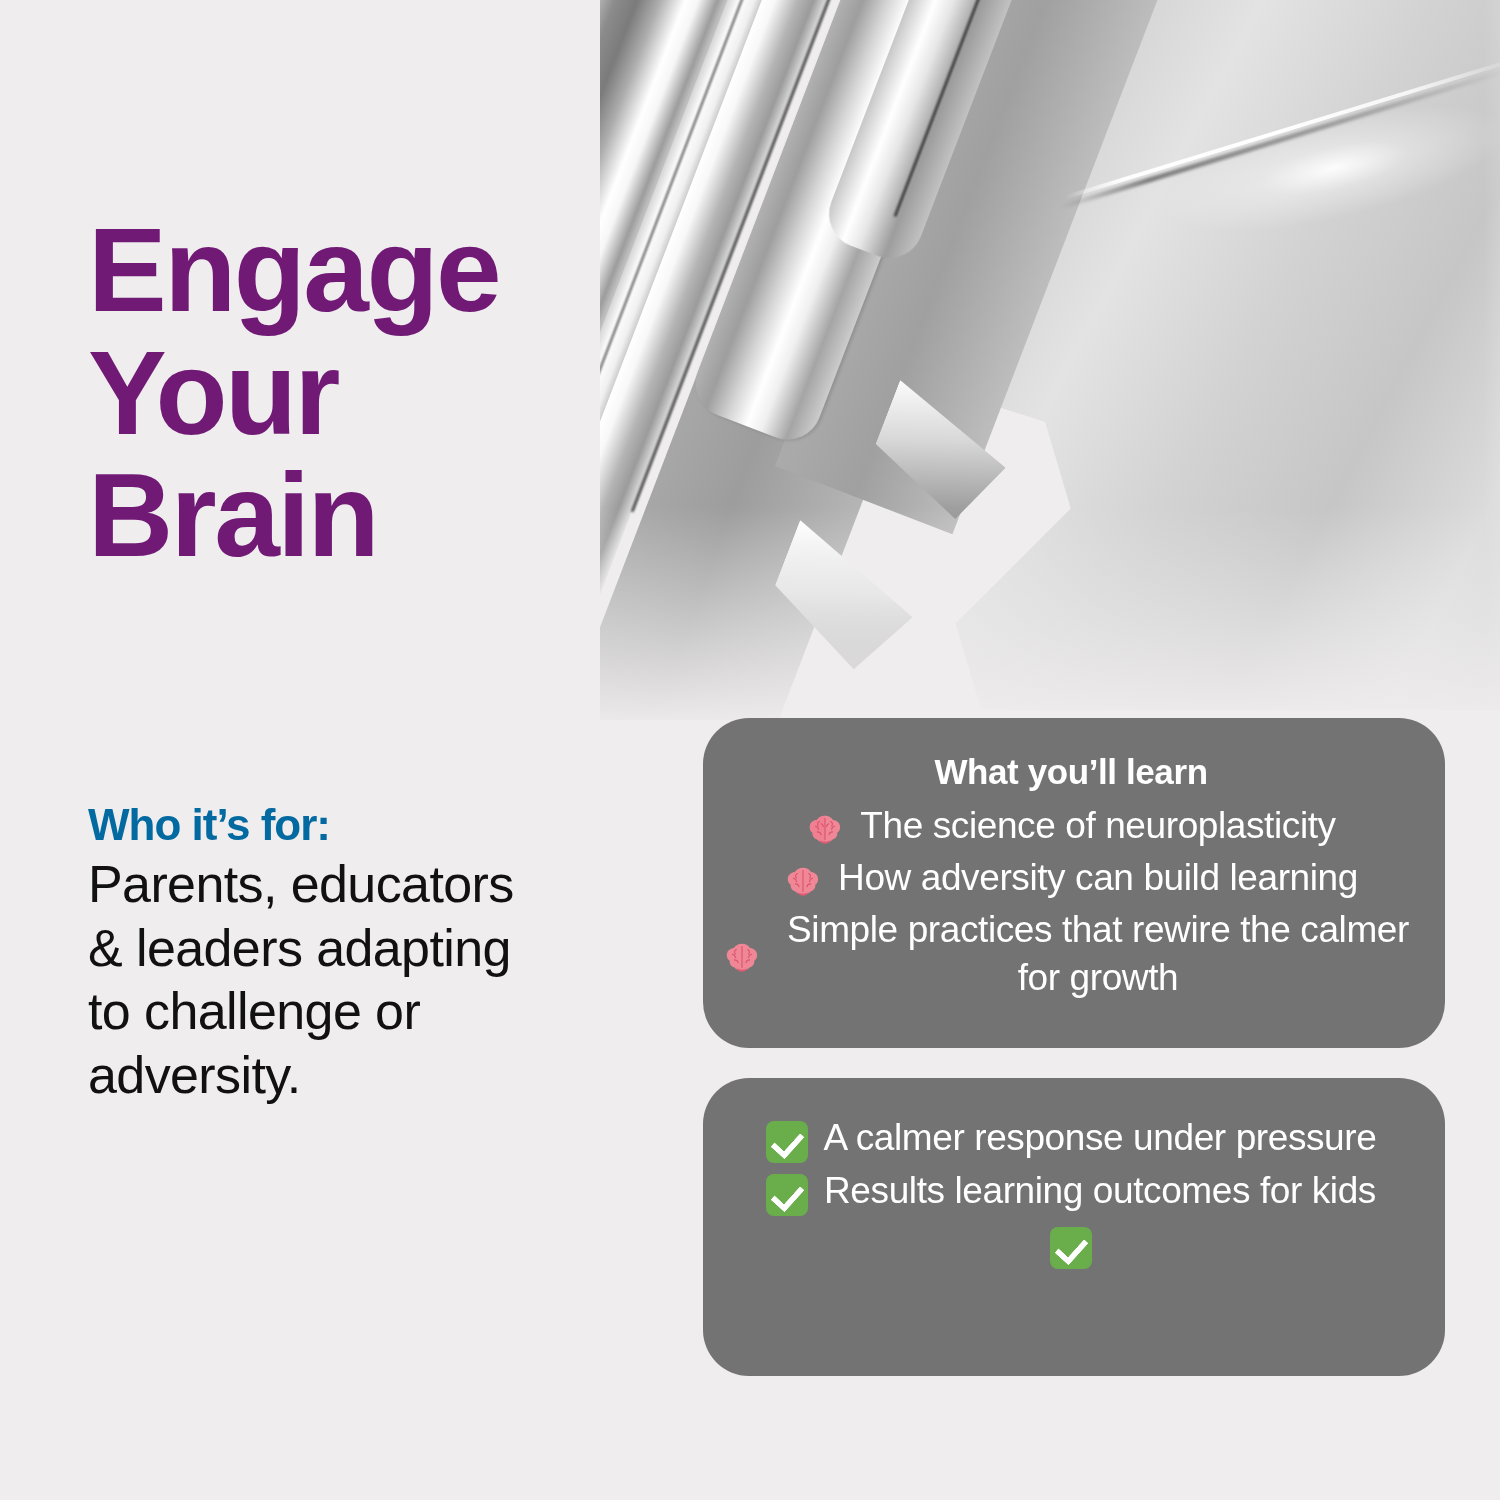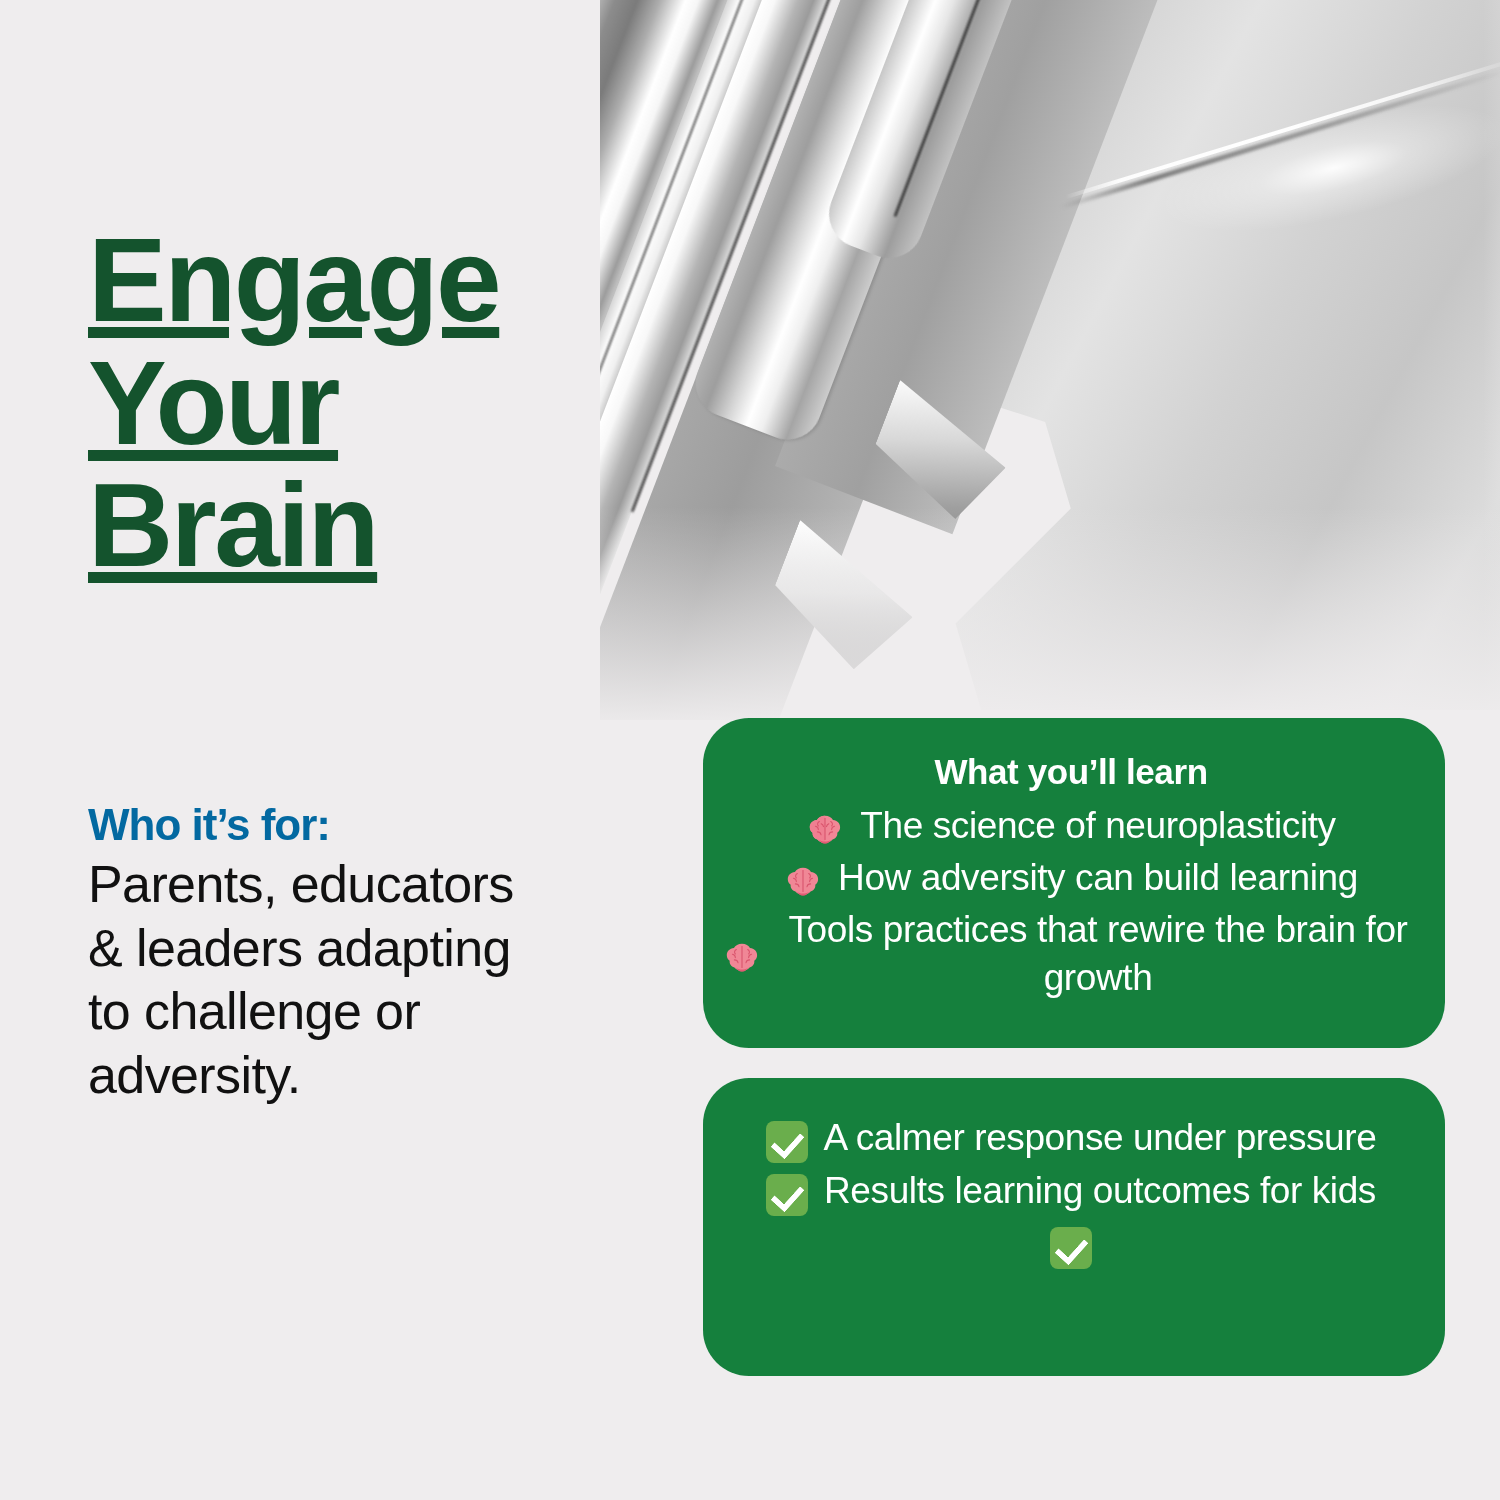--- a/index.html
+++ b/index.html
@@ -244,29 +244,28 @@
     position: absolute; inset: 0;
     background:
       linear-gradient(to bottom, rgba(239,237,238,0) 72%, rgba(239,237,238,0.55) 88%, rgba(239,237,238,0.95) 100%),
       linear-gradient(to right, rgba(239,237,238,0.0) 0%, rgba(239,237,238,0) 96%, rgba(239,237,238,0.4) 100%);
   }
 
   
   .headline {
     position: absolute;
     left: 88px;
-    top: 140px;
+    top: 130px;
     width: 560px;
     font-size: 118px;
     font-weight: 700;
     line-height: 1.04;
     letter-spacing: -2.5px;
-    color: #14532d;
+    color: #701a75;
     white-space: pre-line;
-    text-decoration: underline;
   }
 
   .who-block {
     position: absolute;
     left: 88px;
     top: 800px;
     width: 600px;
   }
   .who-title {
     font-size: 44px;
@@ -283,21 +282,21 @@
     color: #111111;
     line-height: 1.22;
     white-space: pre-line;
   }
 
   
   .card {
     position: absolute;
     left: 703px;
     width: 742px;
-    background: #15803d;
+    background: #737373;
     border-radius: 46px;
     color: #ffffff;
     padding: 34px 26px 30px 20px;
   }
   .card-1 { top: 718px; height: 330px; }
   .card-2 { top: 1078px; height: 298px; }
 
   .card-title {
     text-align: center;
     font-size: 35px;
@@ -445,21 +444,21 @@
               <path d="M20 8v22"></path>
                 <path d="M14 11c-2 1.2-2.4 3.2-1 4.6"></path>
                 <path d="M26 11c2 1.2 2.4 3.2 1 4.6"></path>
               <path d="M10 16c1.8.4 3 1.8 3 3.6"></path>
                 <path d="M30 16c-1.8.4-3 1.8-3 3.6"></path>
               <path d="M12 22c2 0 3.4 1.2 3.8 3"></path>
                 <path d="M28 22c-2 0-3.4 1.2-3.8 3"></path>
             </g>
           </svg>
         </span>
-        <span class="li-text">Tools practices that rewire the brain for growth</span>
+        <span class="li-text">Simple practices that rewire the calmer for growth</span>
       </li>
     </ul>
   </div>
 
   <div class="card card-2">
     <ul class="card-list">
       <li>
         <span class="check-icon"></span>
         <span class="li-text">A calmer response under pressure</span>
       </li>

